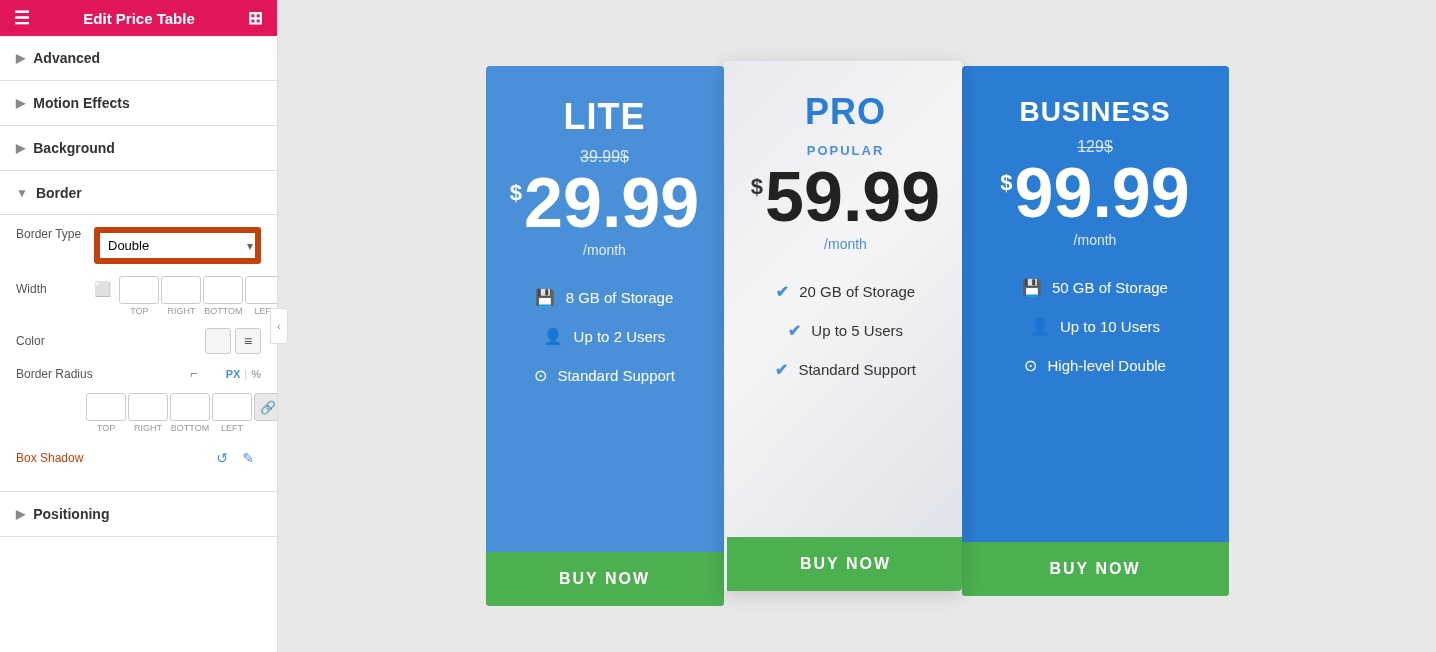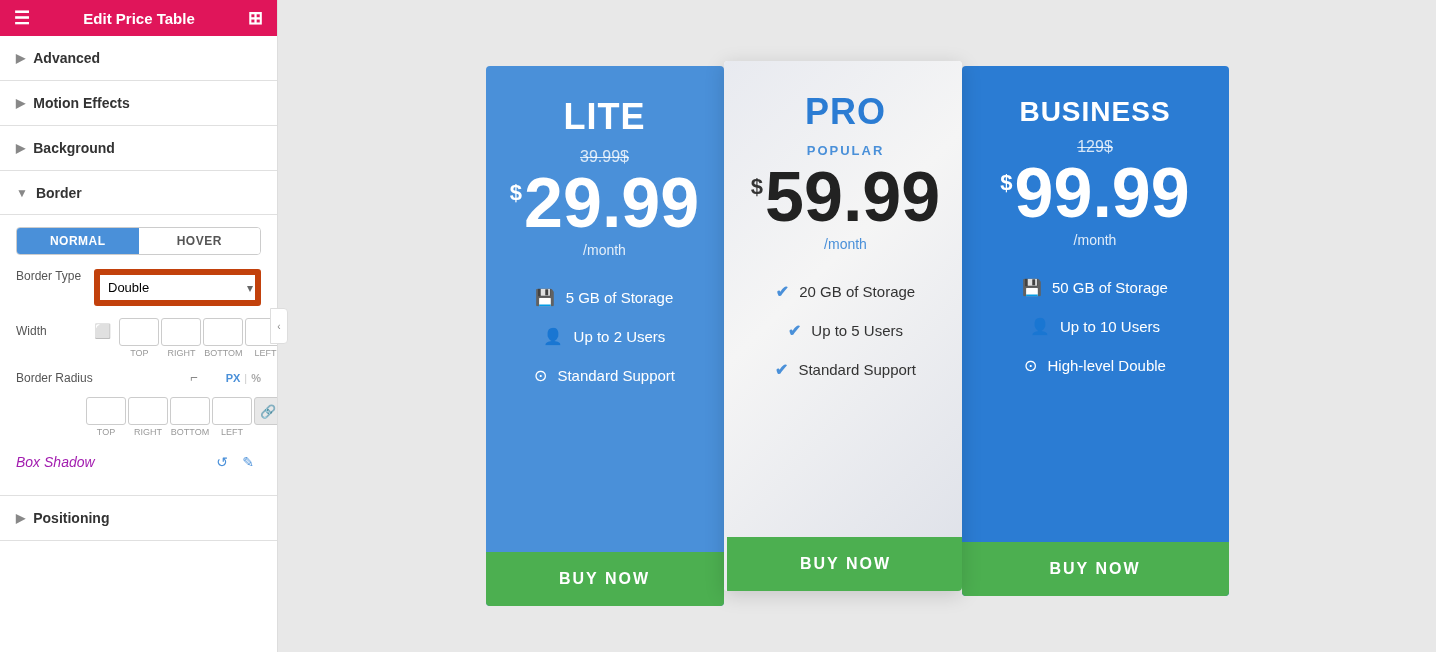--- a/index.html
+++ b/index.html
@@ -251,24 +251,23 @@
       font-size: 11px;
     }
 
     .box-shadow-row {
       display: flex;
       align-items: center;
       margin-bottom: 8px;
     }
 
     .box-shadow-label {
-      font-size: 14px;
-      color: #a21caf;
+      font-size: 12px;
+      color: #c2410c;
       flex: 1;
-      font-style: italic;
     }
 
     .icon-btn {
       width: 26px;
       height: 26px;
       display: flex;
       align-items: center;
       justify-content: center;
       cursor: pointer;
       font-size: 14px;
@@ -512,24 +511,20 @@
   </div>
 
   <div class="sidebar-section">
     <div class="border-section-title">
       <span class="chevron-down">▼</span>
       <span>Border</span>
     </div>
 
     <div class="border-section">
 
-      <div class="toggle-row">
-        <div class="toggle-btn active">NORMAL</div>
-        <div class="toggle-btn">HOVER</div>
-      </div>
 
       <div class="field-row">
         <span class="field-label">Border Type</span>
         <div class="select-wrapper">
           <select>
             <option>None</option>
             <option>Solid</option>
             <option selected="">Double</option>
             <option>Dotted</option>
             <option>Dashed</option>
@@ -555,20 +550,25 @@
             <label>BOTTOM</label>
           </div>
           <div class="width-input-group">
             <input type="text" style="">
             <label>LEFT</label>
           </div>
 
         </div>
       </div>
 
+      <div class="color-row">
+        <span class="color-label">Color</span>
+        <div class="color-swatch"></div>
+        <div class="color-more-btn">≡</div>
+      </div>
 
       <div class="radius-row">
         <span class="radius-label">Border Radius</span>
         <span style="font-size:13px;color:#888;">⌐</span>
         <div class="radius-units">
           <span class="unit-btn">PX</span>
           <span class="unit-divider">|</span>
           <span class="unit-btn" style="color:#aaa;">%</span>
         </div>
       </div>
@@ -624,21 +624,21 @@
       <div class="card-body">
         <div class="plan-name">LITE</div>
         <div class="original-price">39.99$</div>
         <div class="price-row">
           <span class="currency-symbol">$</span>
           <span class="price-amount">29.99</span>
         </div>
         <div class="per-month">/month</div>
         <div class="feature-row">
           <span class="feature-icon">💾</span>
-          <span>5 GB of Storage</span>
+          <span>8 GB of Storage</span>
         </div>
         <div class="feature-row">
           <span class="feature-icon">👤</span>
           <span>Up to 2 Users</span>
         </div>
         <div class="feature-row">
           <span class="feature-icon">⊙</span>
           <span>Standard Support</span>
         </div>
       </div>

